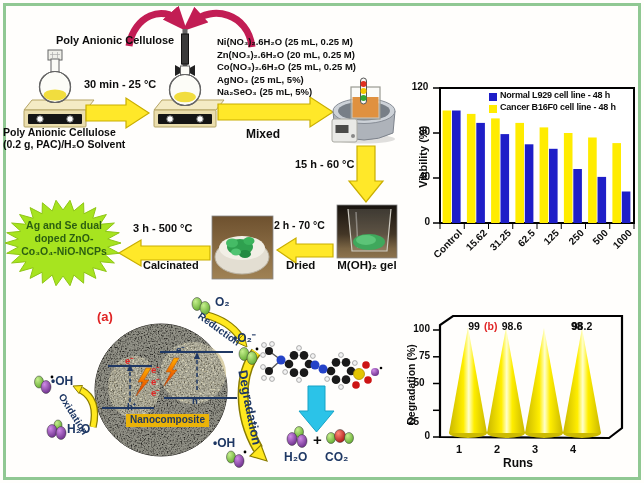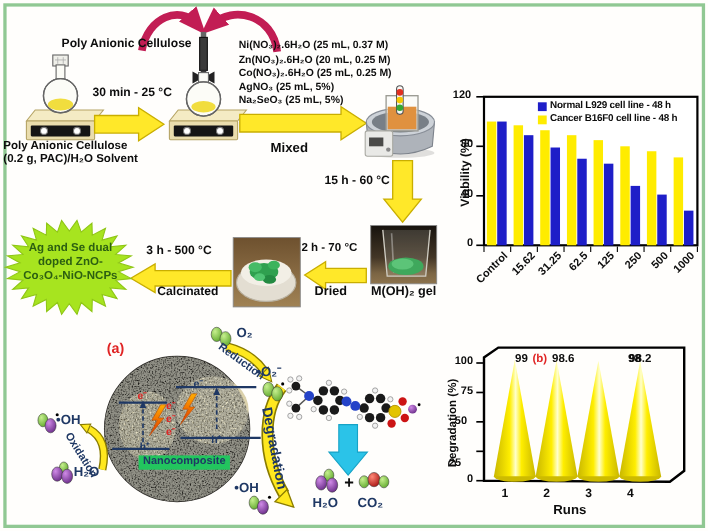--- a/index.html
+++ b/index.html
@@ -285,21 +285,21 @@
         <line x1="433" y1="330.0" x2="440" y2="330.0" stroke="#000" stroke-width="1.5"></line>
       </g>
 </svg>
 
 <div id="labels">
 
   <div class="lbl" style="left:56px;top:35px;font-size:11px">Poly Anionic Cellulose</div>
   <div class="lbl" style="left:84px;top:79px;font-size:11px">30 min - 25 °C</div>
   <div class="lbl" style="left:3px;top:127px;font-size:10.5px">Poly Anionic Cellulose</div>
   <div class="lbl" style="left:3px;top:139px;font-size:10.5px">(0.2 g, PAC)/H₂O Solvent</div>
-  <div class="lbl" style="left:217px;top:37px;font-size:9.5px">Ni(NO₃)₂.6H₂O (25 mL, 0.37 M)</div>
+  <div class="lbl" style="left:217px;top:37px;font-size:9.5px">Ni(NO₃)₂.6H₂O (25 mL, 0.25 M)</div>
   <div class="lbl" style="left:217px;top:49.5px;font-size:9.5px">Zn(NO₃)₂.6H₂O (20 mL, 0.25 M)</div>
   <div class="lbl" style="left:217px;top:62px;font-size:9.5px">Co(NO₃)₂.6H₂O (25 mL, 0.25 M)</div>
   <div class="lbl" style="left:217px;top:74.5px;font-size:9.5px">AgNO₃ (25 mL, 5%)</div>
   <div class="lbl" style="left:217px;top:87px;font-size:9.5px">Na₂SeO₃ (25 mL, 5%)</div>
   <div class="lbl" style="left:246px;top:128px;font-size:12px">Mixed</div>
   <div class="lbl" style="left:295px;top:159px;font-size:11px">15 h - 60 °C</div>
   <div class="lbl ctr" style="left:331px;top:259px;width:72px;font-size:11.5px">M(OH)₂ gel</div>
   <div class="lbl" style="left:274px;top:220px;font-size:10.5px">2 h - 70 °C</div>
   <div class="lbl" style="left:286px;top:259px;font-size:11.5px">Dried</div>
   <div class="lbl" style="left:133px;top:223px;font-size:11px">3 h - 500 °C</div>
@@ -310,21 +310,21 @@
 
   <div class="lbl red" style="left:97px;top:310px;font-size:13px">(a)</div>
   <div class="lbl navy" style="left:215px;top:296px;font-size:12px">O₂</div>
   <div class="lbl navy" style="left:202px;top:311px;font-size:10px;transform:rotate(36deg);transform-origin:0 0">Reduction</div>
   <div class="lbl navy" style="left:233px;top:332px;font-size:12px">•O₂⁻</div>
   <div class="lbl navy" style="left:51px;top:375px;font-size:12px">•OH</div>
   <div class="lbl navy" style="left:65px;top:392px;font-size:10px;transform:rotate(58deg);transform-origin:0 0">Oxidation</div>
   <div class="lbl navy" style="left:67px;top:423px;font-size:12px">H₂O</div>
   <div class="lbl navy" style="left:249px;top:369px;font-size:13px;transform:rotate(79deg);transform-origin:0 0">Degradation</div>
   <div class="lbl navy" style="left:213px;top:437px;font-size:12px">•OH</div>
-  <div class="lbl navy" style="left:126px;top:414px;font-size:10px;background:#22c55e;padding:1px 4px">Nanocomposite</div>
+  <div class="lbl navy" style="left:126px;top:414px;font-size:10px;background:#eab308;padding:1px 4px">Nanocomposite</div>
   <div class="lbl" style="left:313px;top:432px;font-size:15px">+</div>
   <div class="lbl navy" style="left:284px;top:451px;font-size:12px">H₂O</div>
   <div class="lbl navy" style="left:325px;top:451px;font-size:12px">CO₂</div>
   <div class="lbl red" style="left:125px;top:356px;font-size:9.5px">e⁻</div>
   <div class="lbl navy" style="left:127px;top:402px;font-size:9.5px">h⁺</div>
   <div class="lbl navy" style="left:176px;top:345px;font-size:9.5px">e⁻</div>
   <div class="lbl navy" style="left:192px;top:396px;font-size:9.5px">h⁺</div>
   <div class="lbl red" style="left:151px;top:365px;font-size:9.5px">e⁻</div>
   <div class="lbl red" style="left:151px;top:377px;font-size:9.5px">e⁻</div>
   <div class="lbl red" style="left:151px;top:388px;font-size:9.5px">e⁻</div>

